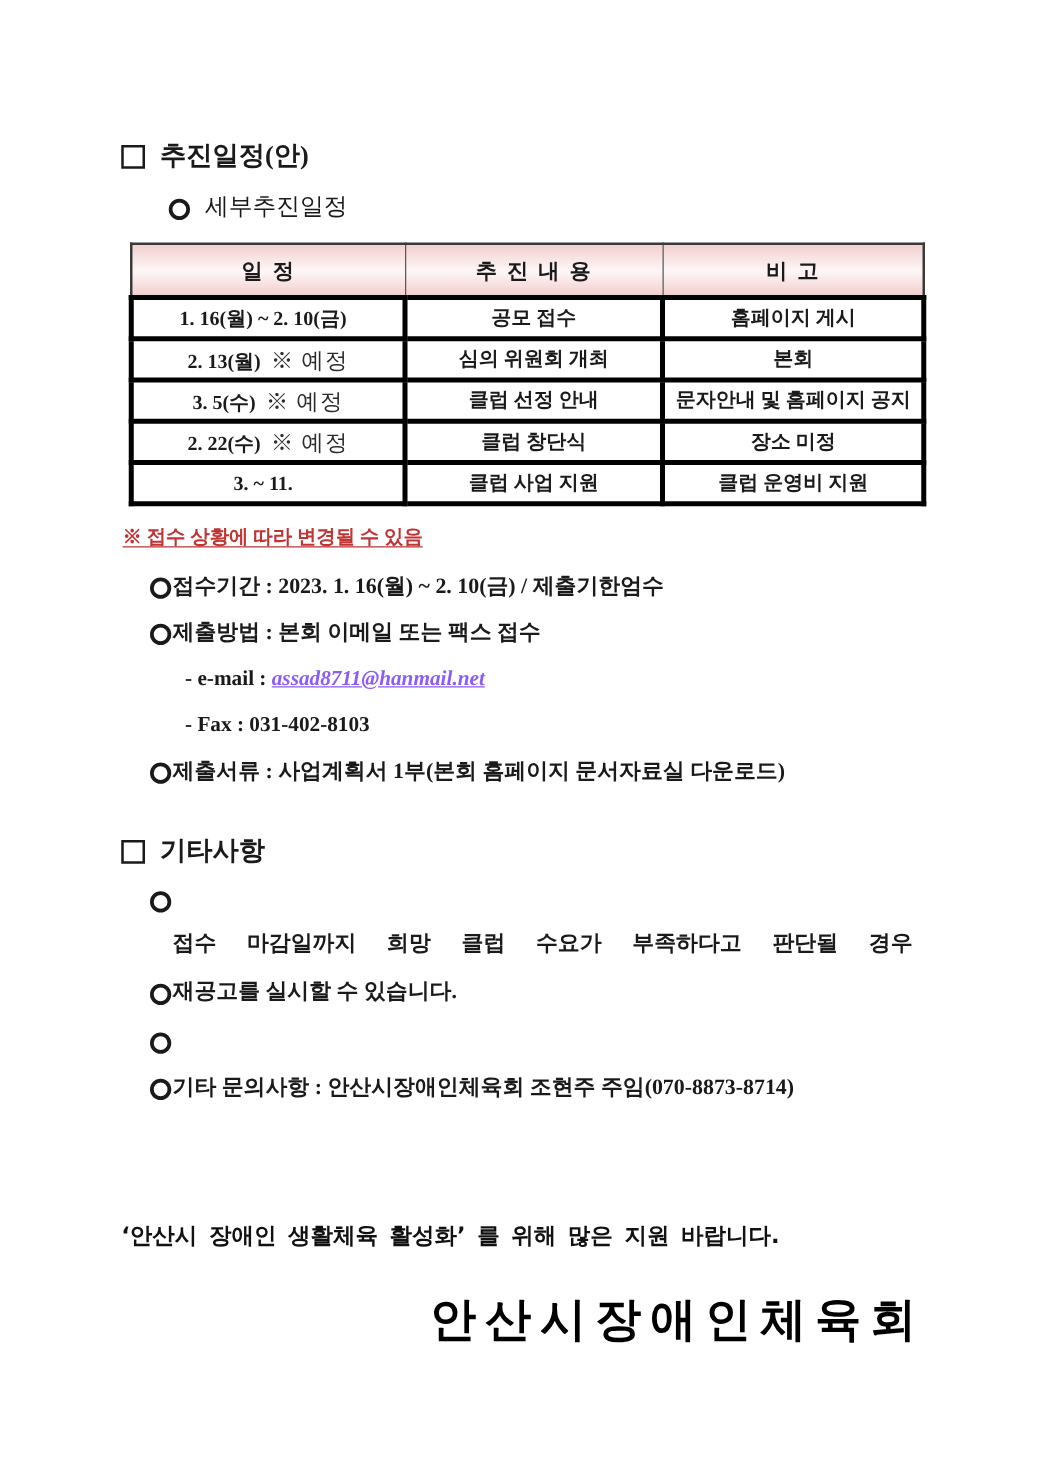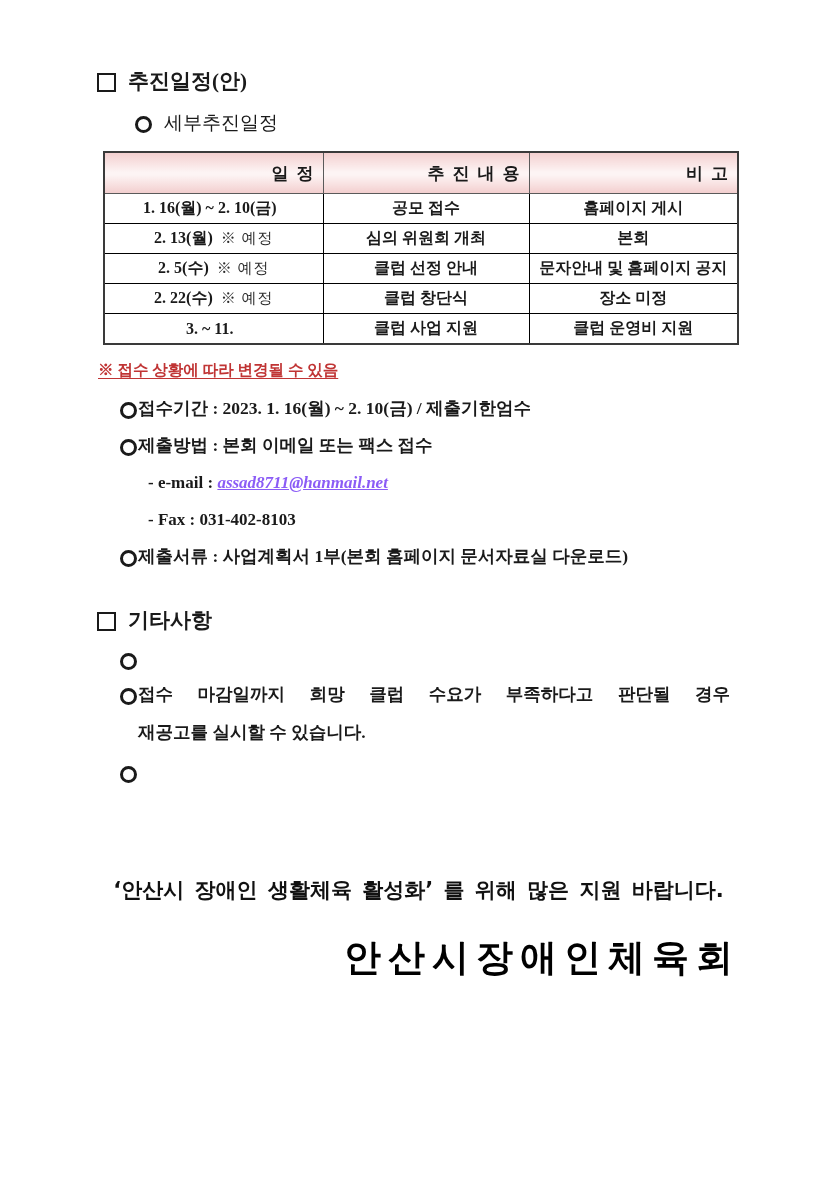--- a/index.html
+++ b/index.html
@@ -5,63 +5,63 @@
   html,body{margin:0;padding:0;background:#e8e8e8;}
   .page{
     position:relative;
     width:835px;height:1181px;
     background:#ffffff;
     font-family:"Liberation Serif","DejaVu Serif",serif;
     color:#1a1a1a;
     overflow:hidden;
     margin:0 auto;
   }
-  .content{padding:67px 95px 0 97px;}
+  .content{padding:97px 95px 0 97px;margin-top:13px;}
 
   
   .sec-heading{display:flex;align-items:center;gap:12px;font-size:21px;line-height:28px;font-weight:700;}
   .sq-icon{display:inline-block;width:15px;height:15px;border:2px solid #1a1a1a;margin-top:3px;flex:0 0 auto;}
 
   
   .sub-heading{display:flex;align-items:center;gap:12px;margin:16px 0 0 38px;font-size:19px;line-height:24px;font-weight:400;}
   .circ-icon{display:inline-block;width:11px;height:11px;border:3px solid #1a1a1a;border-radius:50%;margin-top:2px;flex:0 0 auto;}
 
   
   table.sched{border-collapse:collapse;margin:16px 0 0 6px;width:634px;table-layout:fixed;border:2px solid #3a3a3a;}
   table.sched col.c1{width:219px;} table.sched col.c2{width:206px;} table.sched col.c3{width:209px;}
   table.sched th{
-    height:38px;font-size:17px;font-weight:700;text-align:right;
+    height:38px;font-size:17px;font-weight:700;text-align:center;
     letter-spacing:8px;padding-left:8px;
     border:1px solid #5a5a5a;
     background:linear-gradient(180deg,#f3cfcf 0%,#fdf4f4 48%,#fdf4f4 55%,#f3cfcf 100%);
   }
-  table.sched td{height:29px;font-size:16px;font-weight:600;text-align:center;border:1px solid #000000;padding:0 2px;white-space:nowrap;overflow:hidden;}
-  .cell-tag{font-size:15px;font-weight:400;color:#2a2a2a;margin-left:8px;letter-spacing:1px;}
+  table.sched td{height:29px;font-size:16px;font-weight:600;text-align:center;border:4px solid #000000;padding:0 2px;white-space:nowrap;overflow:hidden;}
+  .cell-tag{font-size:18px;font-weight:400;color:#2a2a2a;margin-left:8px;letter-spacing:1px;}
 
   
   .red-note{margin:14px 0 0 1px;font-size:15.5px;font-weight:600;color:#c03434;text-decoration:underline;text-underline-offset:3px;line-height:21px;}
 
   
   .bullet{display:flex;align-items:flex-start;gap:1px;margin:14px 0 0 23px;font-size:17.5px;line-height:23px;font-weight:700;}
   .bullet .circ-icon{margin-top:5px;}
   .bullet.first{margin-top:17px;}
   .subitem{margin:14px 0 0 51px;font-size:17px;line-height:23px;font-weight:600;}
   .subitem a{color:#8b5cf6;text-decoration:underline;font-weight:600;font-style:italic;}
 
   .sec-heading.second{margin-top:38px;}
 
   .wrap-text{width:592px;}
   .wrap-text .l1{text-align:justify;text-align-last:justify;line-height:23px;}
   .wrap-text .l2{margin-top:15px;line-height:23px;}
-  .bullet.b2{margin-top:13px;}
+  .bullet.b2{margin-top:13px;align-items:flex-end;}
   .bullet.b3{margin-top:17px;}
   .bullet.b4{margin-top:15px;}
 
   
-  .notice{margin-top:97px;text-align:center;font-family:"DejaVu Sans","Liberation Sans",sans-serif;font-size:21px;font-weight:700;line-height:21px;word-spacing:3px;color:#111;}
+  .notice{margin-top:97px;font-family:"DejaVu Sans","Liberation Sans",sans-serif;font-size:18px;font-weight:700;line-height:21px;word-spacing:3px;color:#111;}
   .org-name{margin-top:34px;text-align:right;font-family:"DejaVu Sans","Liberation Sans",sans-serif;font-size:37px;font-weight:700;line-height:46px;letter-spacing:7px;padding-left:7px;color:#000;}
 </style>
 </head>
 <body>
 
 <div class="page">
   <div class="content">
 
     <div class="sec-heading">
       <span class="sq-icon"></span>
@@ -91,21 +91,21 @@
           <td><span>1. 16(월) ~ 2. 10(금)</span><span class="cell-tag"></span></td>
           <td>공모 접수</td>
           <td>홈페이지 게시</td>
         </tr>
         <tr>
           <td><span>2. 13(월)</span><span class="cell-tag">※ 예정</span></td>
           <td>심의 위원회 개최</td>
           <td>본회</td>
         </tr>
         <tr>
-          <td><span>2. 5(수)</span><span class="cell-tag">※ 예정</span></td>
+          <td><span>3. 5(수)</span><span class="cell-tag">※ 예정</span></td>
           <td>클럽 선정 안내</td>
           <td>문자안내 및 홈페이지 공지</td>
         </tr>
         <tr>
           <td><span>2. 22(수)</span><span class="cell-tag">※ 예정</span></td>
           <td>클럽 창단식</td>
           <td>장소 미정</td>
         </tr>
         <tr>
           <td><span>3. ~ 11.</span><span class="cell-tag"></span></td>
@@ -152,18 +152,22 @@
       <span class="wrap-text">
         <span class="l1" style="display:block">접수 마감일까지 희망 클럽 수요가 부족하다고 판단될 경우</span>
         <span class="l2" style="display:block">재공고를 실시할 수 있습니다.</span>
       </span>
     </div>
 
     <div class="bullet b3">
       <span class="circ-icon"></span>
     </div>
 
+    <div class="bullet b4">
+      <span class="circ-icon"></span>
+      <span>기타 문의사항 : 안산시장애인체육회 조현주 주임(070-8873-8714)</span>
+    </div>
 
     <div class="notice">‘안산시 장애인 생활체육 활성화’ 를 위해 많은 지원 바랍니다.</div>
     <div class="org-name">안산시장애인체육회</div>
 
   </div>
 </div>
 
 </body></html>

